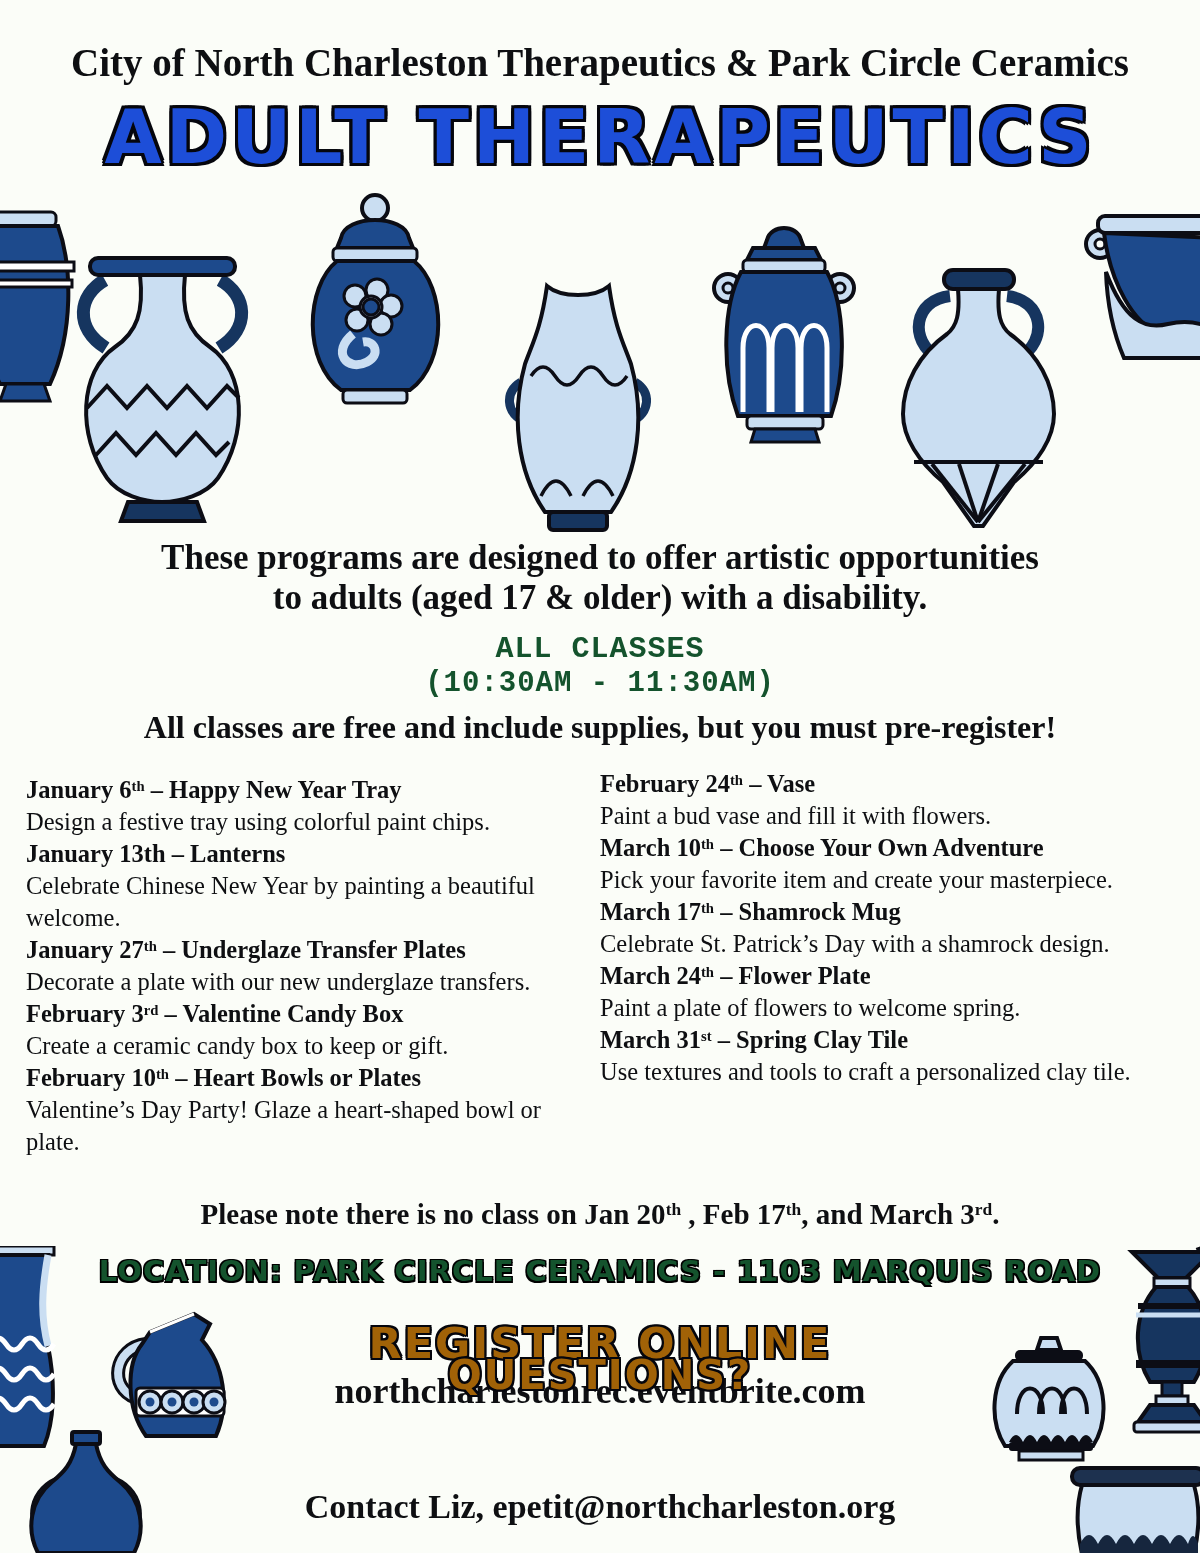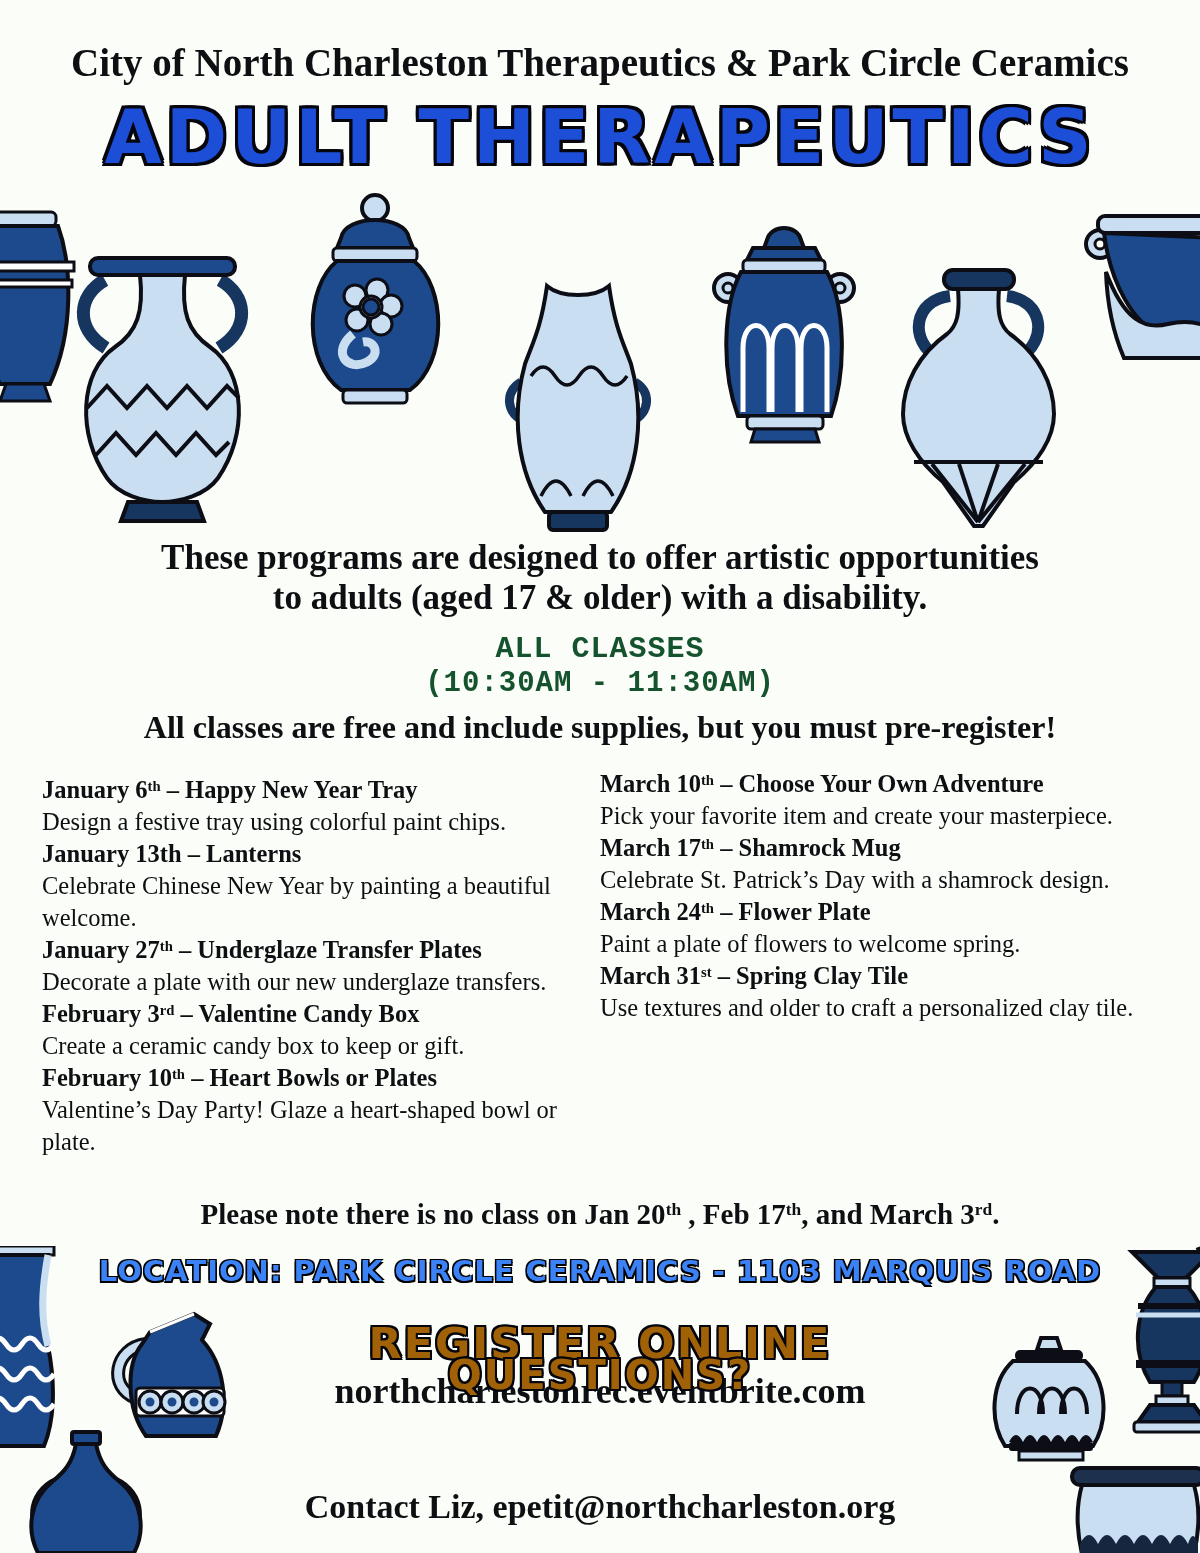--- a/index.html
+++ b/index.html
@@ -17,28 +17,28 @@
     text-shadow:-3px -3px 0 #05060d,3px -3px 0 #05060d,-3px 3px 0 #05060d,
                  3px 3px 0 #05060d,-3px 0 0 #05060d,3px 0 0 #05060d,
                  0 -3px 0 #05060d,0 3px 0 #05060d;
   }
   .intro{top:538px;font-size:35px;font-weight:bold;line-height:40px;white-space:nowrap;}
   .chunky{font-family:Liberation Mono, monospace;font-weight:bold;color:#14532d;}
   .allclasses{top:632px;font-size:30px;letter-spacing:1px;}
   .timerange{top:667px;font-size:29px;letter-spacing:1px;}
   .freenote{top:709px;font-size:32px;font-weight:bold;}
   .col{position:absolute;font-size:24.5px;line-height:32px;}
-  .col-left{left:42px;top:774px;width:565px;}
+  .col-left{left:26px;top:774px;width:565px;}
   .col-right{left:600px;top:768px;width:595px;}
   .class-title{font-weight:bold;}
   sup,.sup{font-size:0.6em;line-height:0;vertical-align:0.5em;}
   .noclass{top:1198px;font-size:29px;font-weight:bold;}
   .location{
     top:1254px;font-family:"DejaVu Sans",sans-serif;font-weight:bold;
-    font-size:29px;letter-spacing:1px;color:#3b82f6;
+    font-size:29px;letter-spacing:1px;color:#14532d;
     text-shadow:-1.5px -1.5px 0 #000,1.5px -1.5px 0 #000,-1.5px 1.5px 0 #000,1.5px 1.5px 0 #000;
   }
   .bubble{
     font-family:"DejaVu Sans",sans-serif;font-weight:bold;color:#a16207;
     text-shadow:-2px -2px 0 #05060d,2px -2px 0 #05060d,-2px 2px 0 #05060d,
                  2px 2px 0 #05060d,-2px 0 0 #05060d,2px 0 0 #05060d,
                  0 -2px 0 #05060d,0 2px 0 #05060d;
   }
   .register-h{top:1318px;font-size:43px;letter-spacing:2px;}
   .register-url{top:1370px;font-size:36px;font-weight:bold;}
@@ -87,39 +87,43 @@
       </div>
 
       <div class="class-item">
         <span class="class-title"><span>February 10</span><sup>th</sup><span> – Heart Bowls or Plates</span></span>
         <div class="class-desc">Valentine’s Day Party! Glaze a heart-shaped bowl or plate.</div>
       </div>
     </div>
 
   <div class="col col-right txt">
 
+      <div class="class-item">
+        <span class="class-title"><span>February 24</span><sup>th</sup><span> – Vase</span></span>
+        <div class="class-desc">Paint a bud vase and fill it with flowers.</div>
+      </div>
 
       <div class="class-item">
         <span class="class-title"><span>March 10</span><sup>th</sup><span> – Choose Your Own Adventure</span></span>
         <div class="class-desc">Pick your favorite item and create your masterpiece.</div>
       </div>
 
       <div class="class-item">
         <span class="class-title"><span>March 17</span><sup>th</sup><span> – Shamrock Mug</span></span>
         <div class="class-desc">Celebrate St. Patrick’s Day with a shamrock design.</div>
       </div>
 
       <div class="class-item">
         <span class="class-title"><span>March 24</span><sup>th</sup><span> – Flower Plate</span></span>
         <div class="class-desc">Paint a plate of flowers to welcome spring.</div>
       </div>
 
       <div class="class-item">
         <span class="class-title"><span>March 31</span><sup>st</sup><span> – Spring Clay Tile</span></span>
-        <div class="class-desc">Use textures and older to craft a personalized clay tile.</div>
+        <div class="class-desc">Use textures and tools to craft a personalized clay tile.</div>
       </div>
     </div>
 
   <div class="abs ctr txt noclass"><span>Please note there is no class on Jan 20</span><span class="sup">th</span><span> , Feb 17</span><span class="sup">th</span><span>, and March 3</span><span class="sup">rd</span><span>.</span></div>
   <div class="abs ctr txt location">LOCATION: PARK CIRCLE CERAMICS - 1103 MARQUIS ROAD</div>
   <div class="abs ctr txt bubble register-h">REGISTER ONLINE</div>
   <div class="abs ctr txt register-url">northcharlestonrec.eventbrite.com</div>
   <div class="abs ctr txt bubble questions-h">QUESTIONS?</div>
   <div class="abs ctr txt contact">Contact Liz, epetit@northcharleston.org</div>
 

